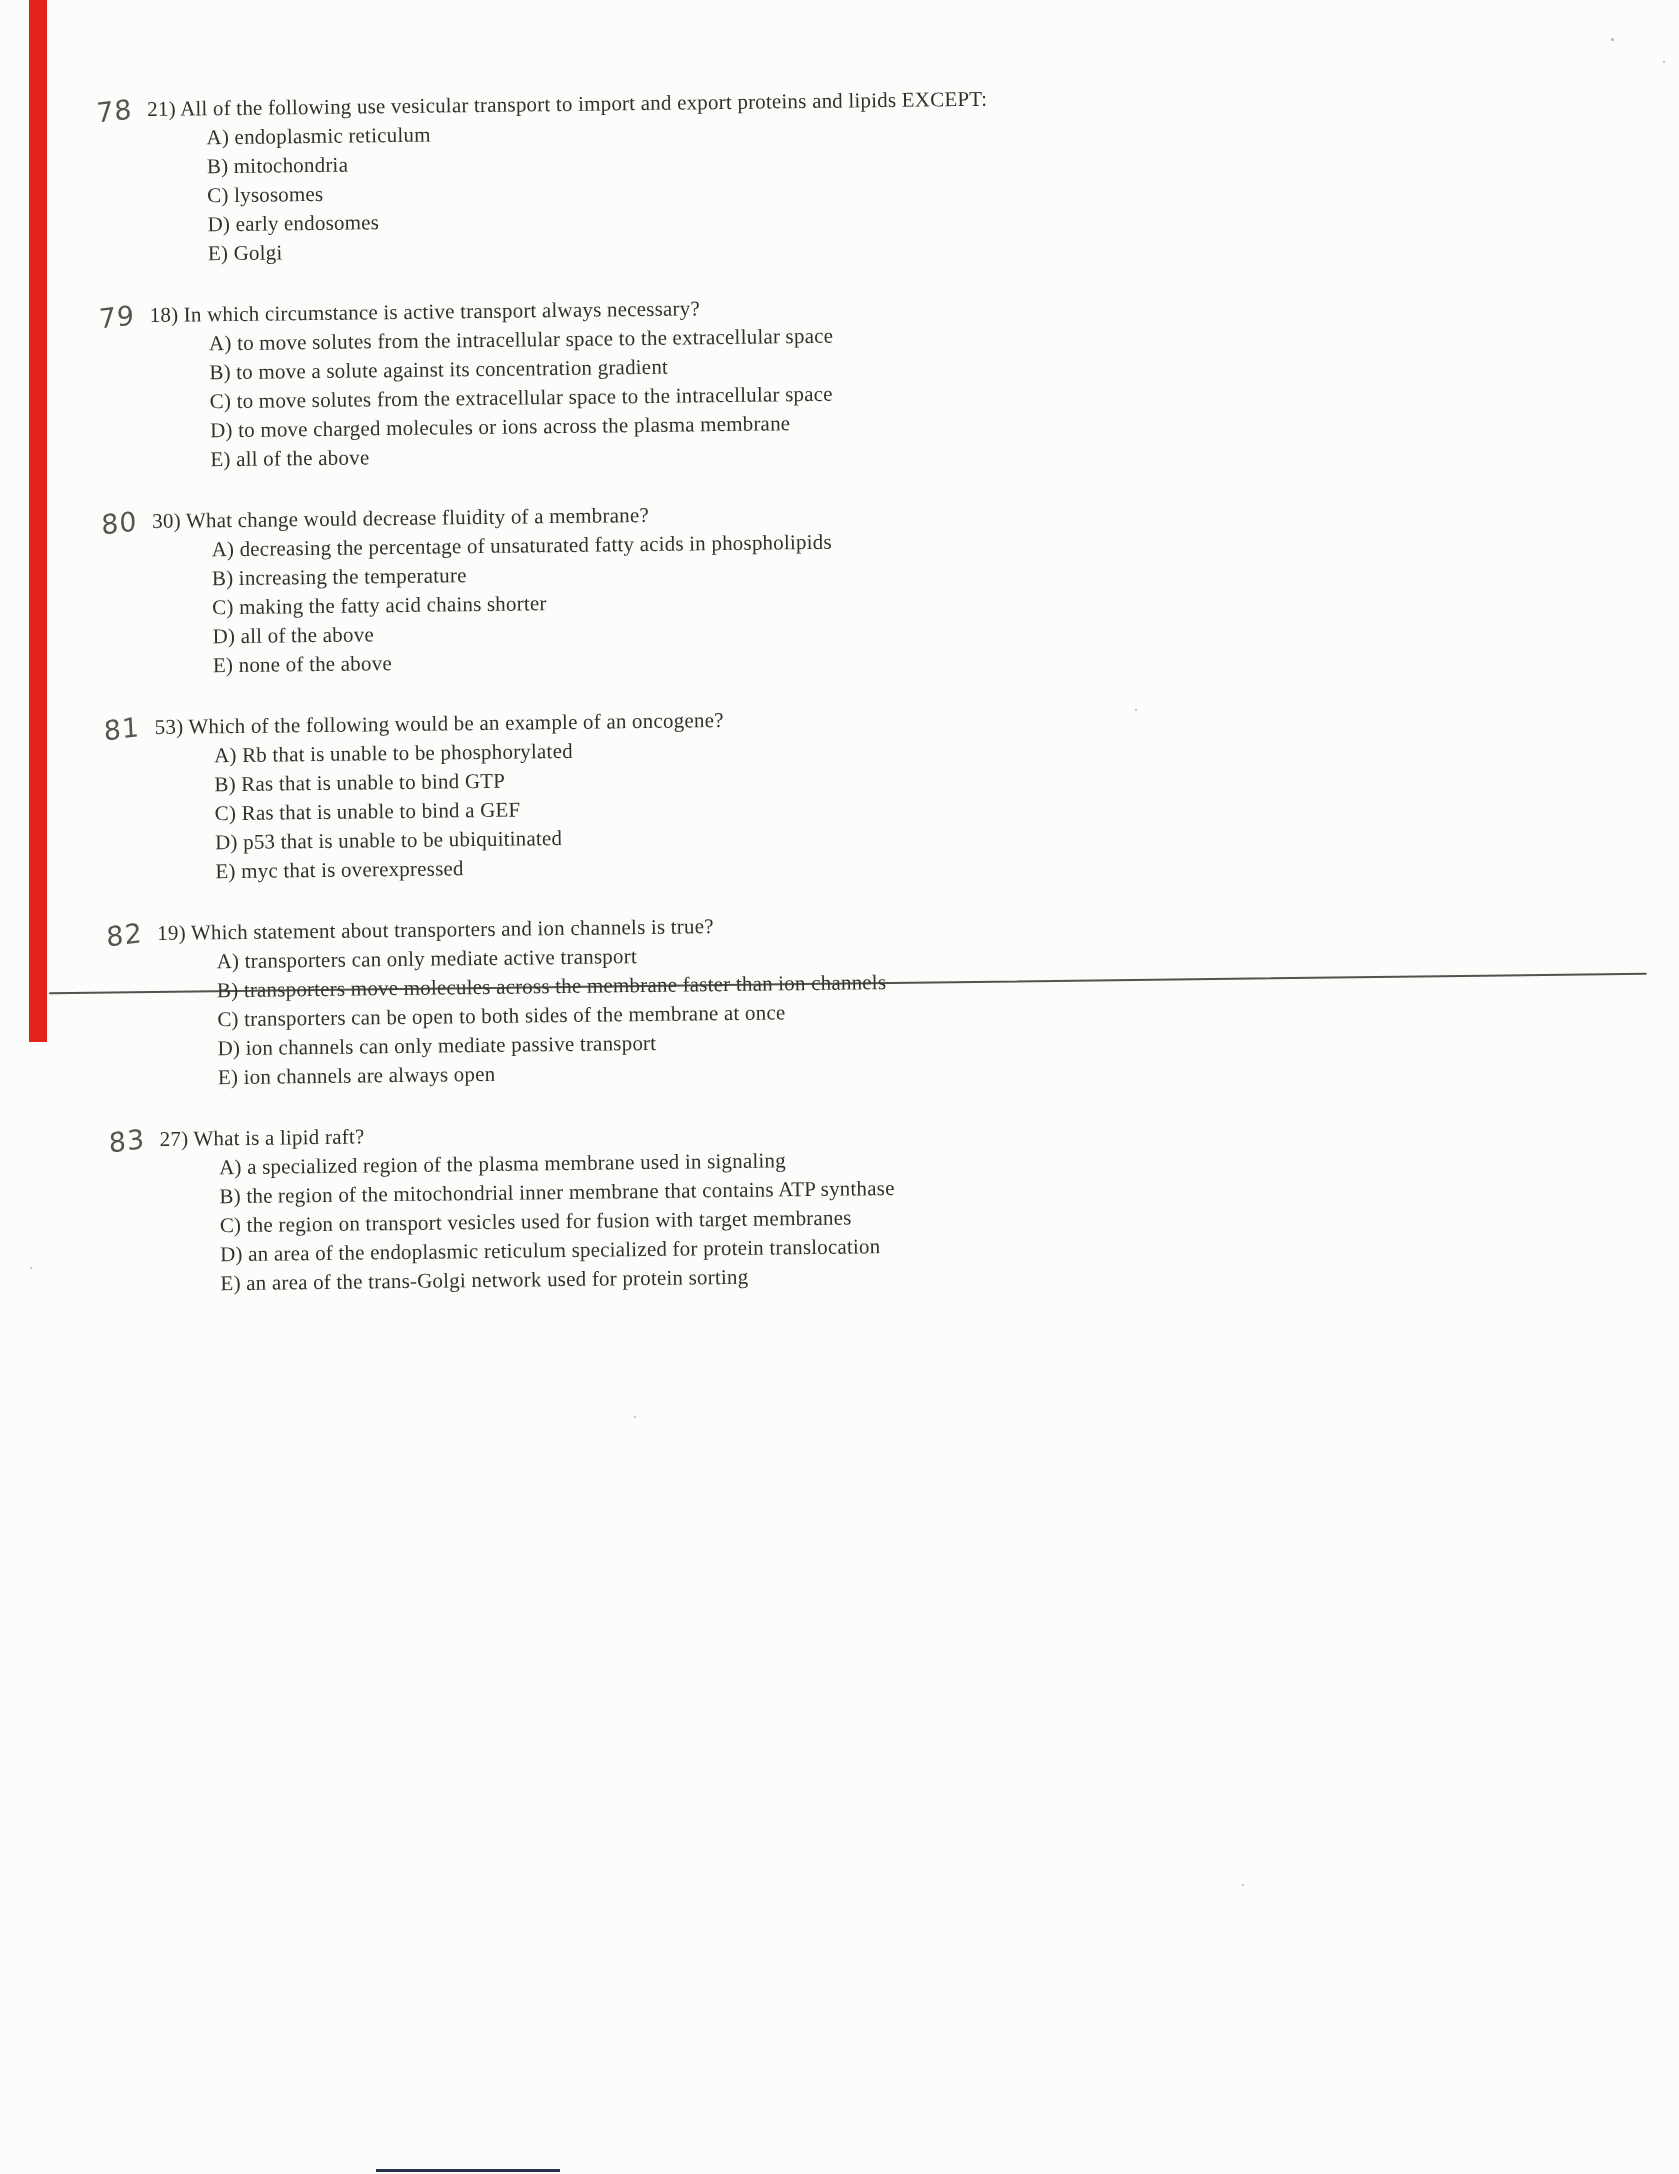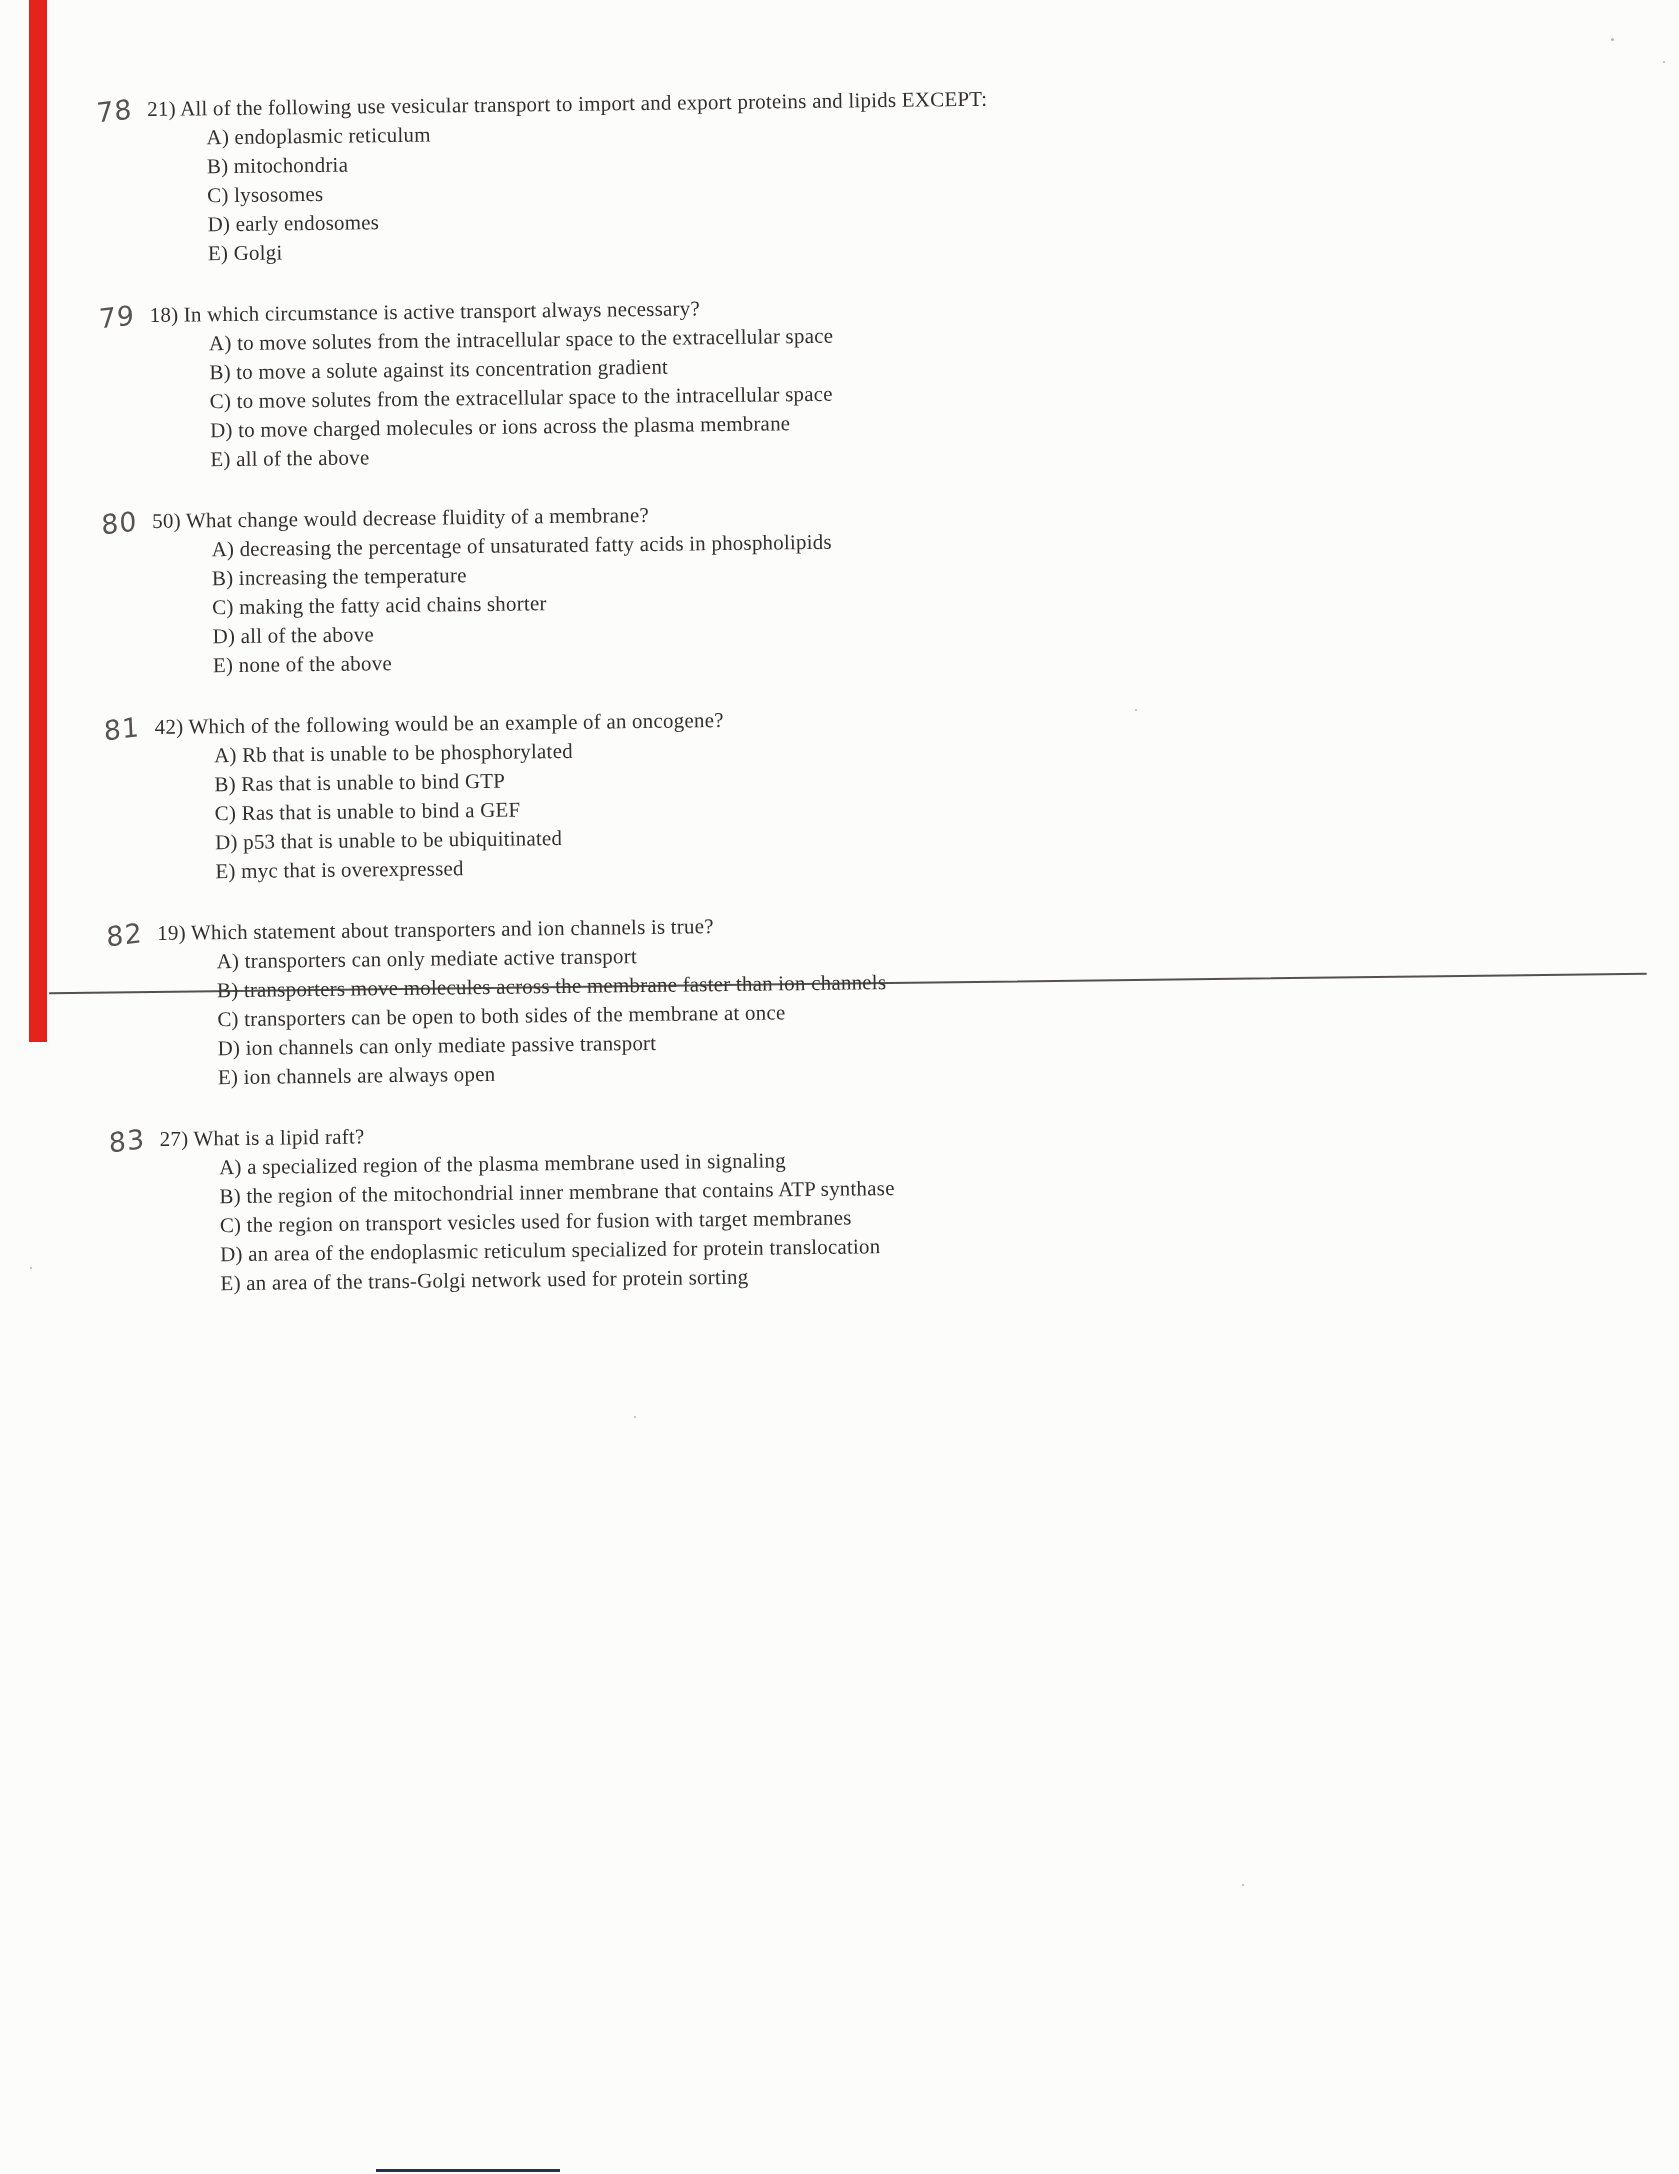--- a/index.html
+++ b/index.html
@@ -130,36 +130,36 @@
       <div class="option">B) to move a solute against its concentration gradient</div>
       <div class="option">C) to move solutes from the extracellular space to the intracellular space</div>
       <div class="option">D) to move charged molecules or ions across the plasma membrane</div>
       <div class="option">E) all of the above</div>
     </div>
   </section>
 
   <section class="question">
     <span class="margin-num">80</span>
     <div class="stem">
-      <span class="q-num">50)</span>
+      <span class="q-num">30)</span>
       <span class="q-text">What change would decrease fluidity of a membrane?</span>
     </div>
     <div class="options">
       <div class="option">A) decreasing the percentage of unsaturated fatty acids in phospholipids</div>
       <div class="option">B) increasing the temperature</div>
       <div class="option">C) making the fatty acid chains shorter</div>
       <div class="option">D) all of the above</div>
       <div class="option">E) none of the above</div>
     </div>
   </section>
 
   <section class="question">
     <span class="margin-num">81</span>
     <div class="stem">
-      <span class="q-num">42)</span>
+      <span class="q-num">53)</span>
       <span class="q-text">Which of the following would be an example of an oncogene?</span>
     </div>
     <div class="options">
       <div class="option">A) Rb that is unable to be phosphorylated</div>
       <div class="option">B) Ras that is unable to bind GTP</div>
       <div class="option">C) Ras that is unable to bind a GEF</div>
       <div class="option">D) p53 that is unable to be ubiquitinated</div>
       <div class="option">E) myc that is overexpressed</div>
     </div>
   </section>

